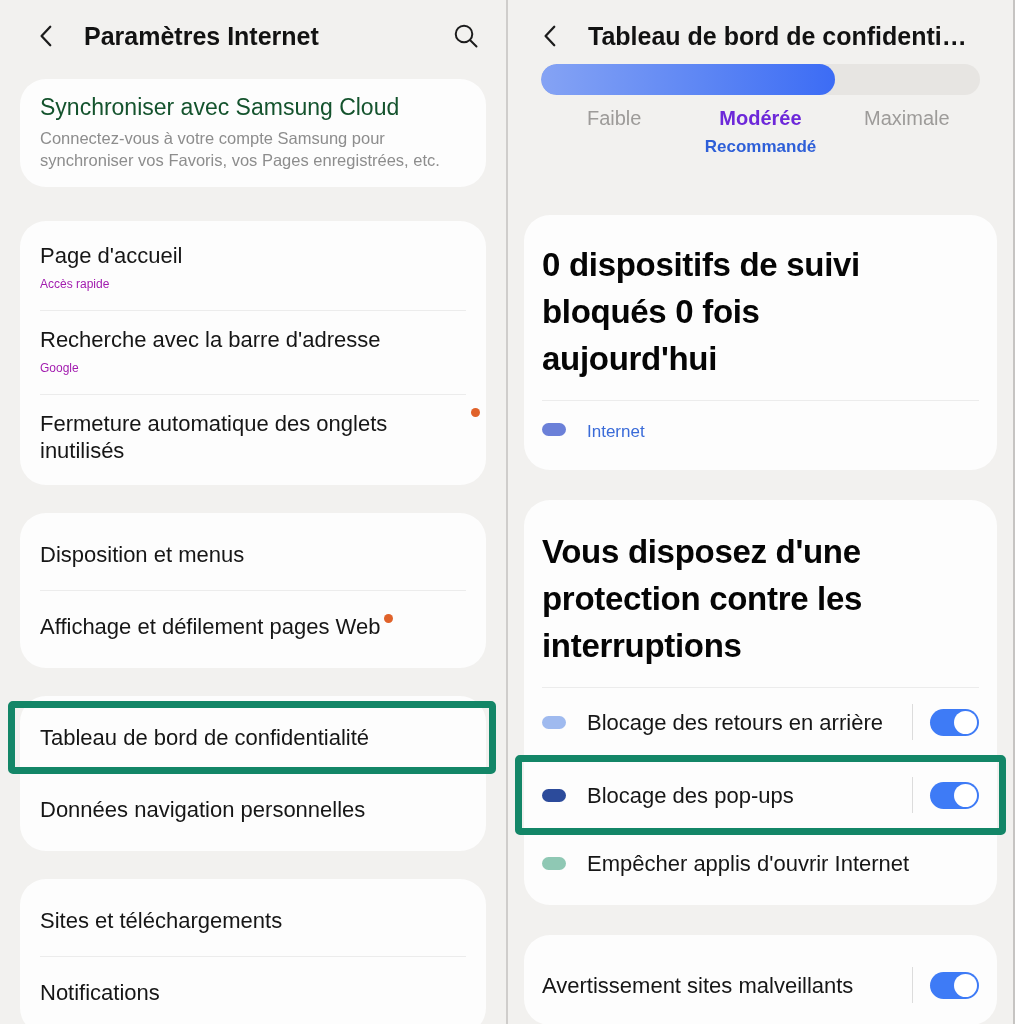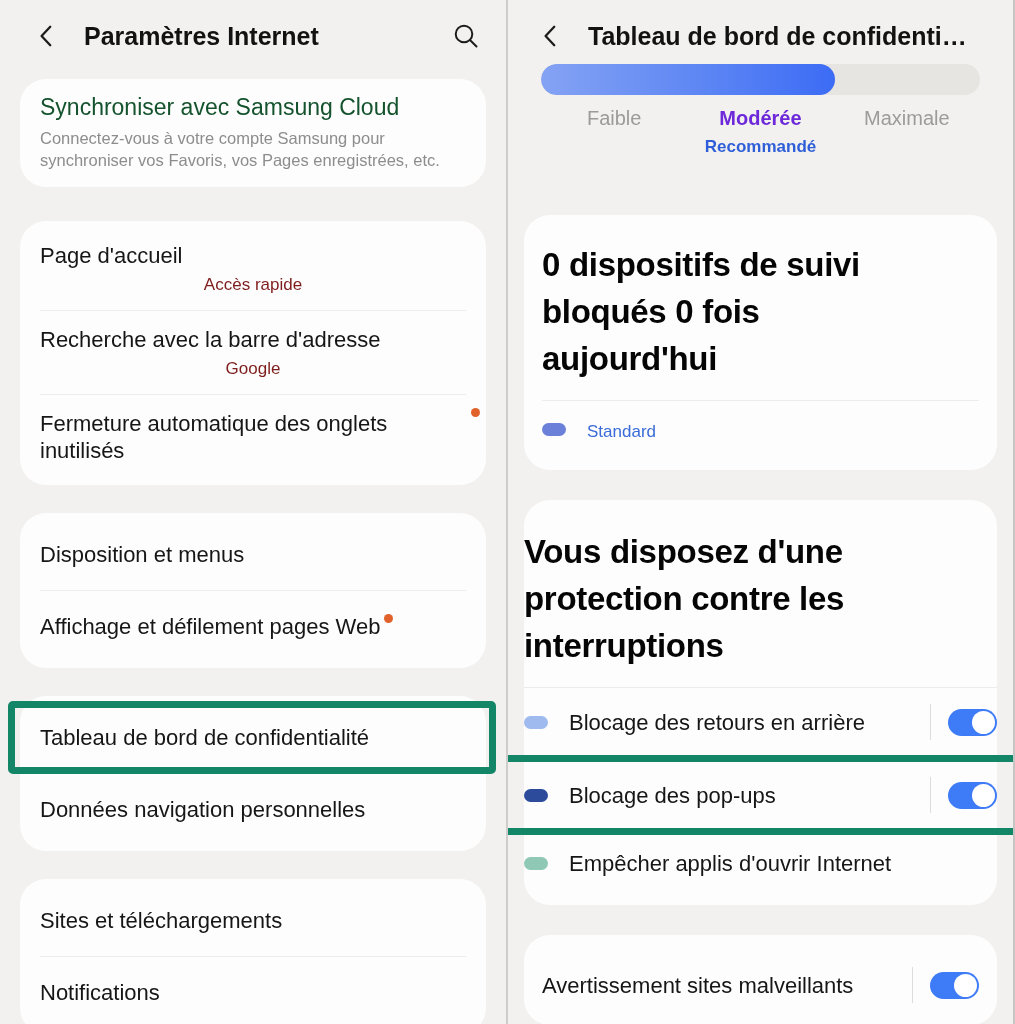--- a/index.html
+++ b/index.html
@@ -21,21 +21,21 @@
                white-space:nowrap; overflow:hidden; }
   .search-btn { width:28px; height:28px; flex:none; }
 
   
   .card { background:#fdfdfd; border-radius:26px; margin:0 20px; padding:6px 20px; }
   .panel.right .card { margin:0 16px; padding:6px 18px; }
 
   .row { position:relative; padding:15px 0; }
   .row + .row { border-top:1px solid #ececec; }
   .row-title { font-size:22px; color:#161616; line-height:27px; }
-  .row-sub { font-size:17px; color:#7f1d1d; margin-top:5px; line-height:21px;text-align:center; }
+  .row-sub { font-size:12px; color:#a21caf; margin-top:5px; line-height:21px; }
   .row.tall { padding:22px 0; }
 
   .sync-card { padding:14px 20px 16px; margin-top:27px; }
   .sync-title { font-size:23px; color:#14532d; line-height:28px; }
   .sync-sub { font-size:16.5px; color:#8d8d8d; line-height:22px; margin-top:6px; }
 
   .dot { width:9px; height:9px; border-radius:50%; background:#e0622a; display:inline-block; }
   .dot.corner { position:absolute; right:-14px; top:13px; }
   .dot.sup { margin-left:4px; transform:translateY(-11px); }
 
@@ -48,21 +48,21 @@
   .slider-track { margin:12px 33px 0; height:31px; border-radius:16px; background:#e7e5e2; overflow:hidden; }
   .slider-fill { height:100%; border-radius:16px; background:linear-gradient(90deg,#85a3f4 0%,#5d86f4 55%,#3c6cf5 100%); }
   .slider-labels { display:flex; margin:12px 33px 0; }
   .slider-col { flex:1; text-align:center; }
   .slider-label { font-size:20px; color:#9d9b99; }
   .slider-col.selected .slider-label { color:#6d28d9; font-weight:700; }
   .slider-note { font-size:17px; font-weight:700; color:#2e5fd8; margin-top:7px; }
 
   
   .big-card-a { margin-top:58px !important; padding:26px 18px 12px !important; }
-  .big-card-b { margin-top:30px !important; padding:28px 0 12px !important; }
+  .big-card-b { margin-top:30px !important; padding:28px 18px 12px !important; }
   .big-card-c { margin-top:30px !important; padding:10px 18px !important; height:90px; }
   .big-heading { font-size:33px; font-weight:700; color:#050505; line-height:47px; max-width:352px;
                  letter-spacing:-0.3px; }
   .hdiv { border-top:1px solid #ececec; margin-top:18px; }
 
   .feature-row { position:relative; display:flex; align-items:center; padding:16px 0; }
   .feature-row + .feature-row { border-top:1px solid #ececec; }
   .pill { width:24px; height:13px; border-radius:8px; margin-right:21px; flex:none; }
   .pill.antitrack { background:#6b80d8; }
   .pill.backblock { background:#9fbaef; }
@@ -185,21 +185,21 @@
         <div class="slider-label">Maximale</div>
       </div>
     </div>
 
     <div class="card big-card-a">
       <div class="big-heading">0 dispositifs de suivi bloqués 0 fois aujourd'hui</div>
       <div class="hdiv"></div>
       <div class="feature-row" style="border:none;">
         <span class="pill antitrack"></span>
         <div class="feature-text">
-          <div class="feature-sub">Standard</div>
+          <div class="feature-sub">Internet</div>
         </div>
       </div>
     </div>
 
     <div class="card big-card-b">
       <div class="big-heading">Vous disposez d'une protection contre les interruptions</div>
       <div class="hdiv"></div>
 
       <div class="feature-row" style="border:none;">
         <span class="pill backblock"></span>

